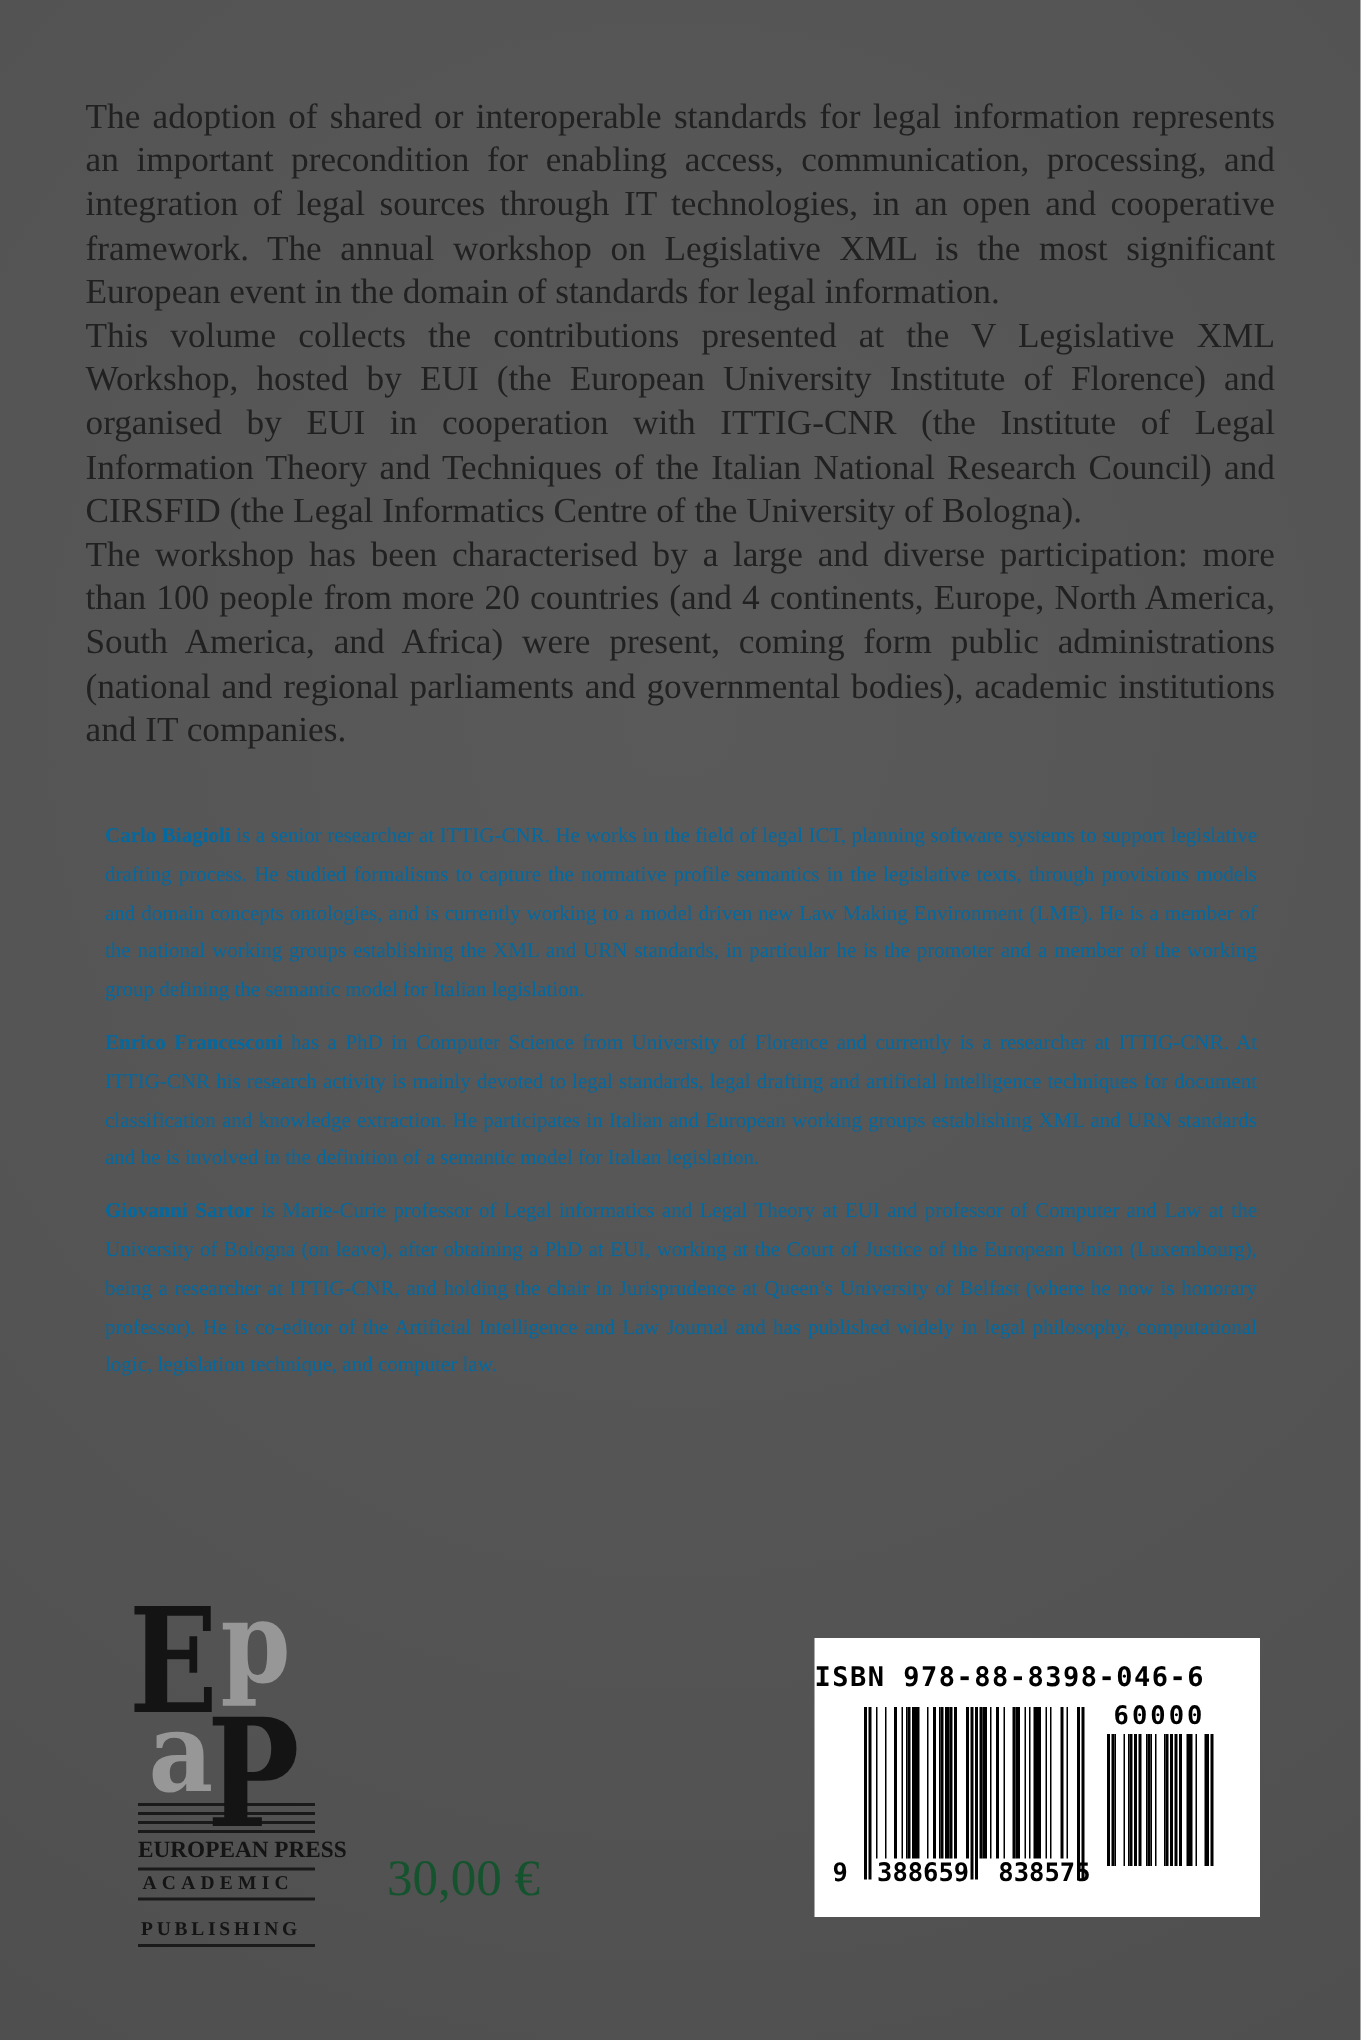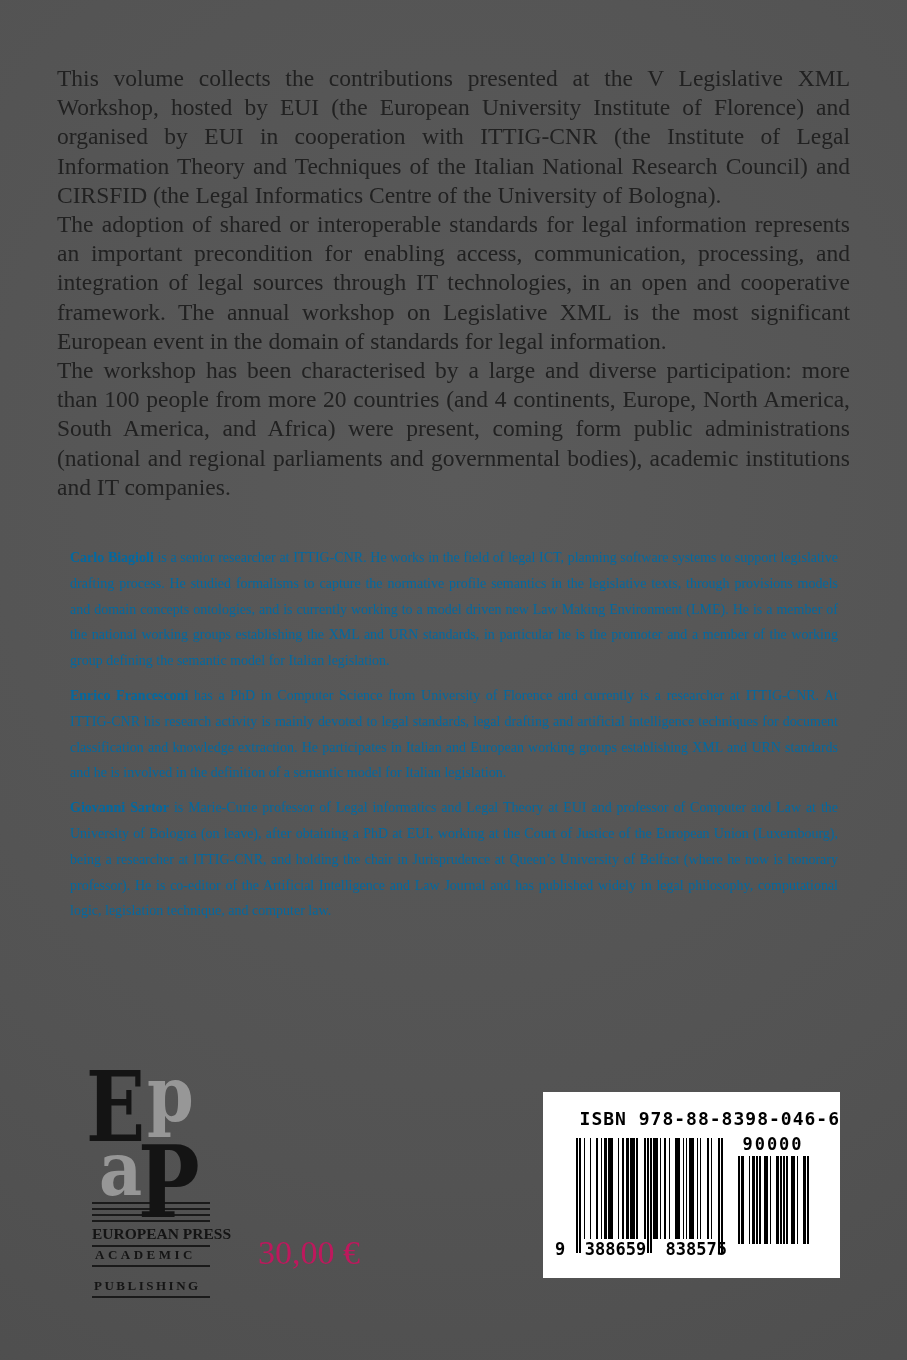--- a/index.html
+++ b/index.html
@@ -37,26 +37,26 @@
   .pname{
     position:absolute;left:0;width:118px;text-align:left;
     font-weight:bold;color:#141414;border-bottom:2px solid #1a1a1a;
     font-family:"Liberation Serif", serif;white-space:nowrap;overflow:visible;
   }
   .n1{top:149px;font-size:15.5px;padding-bottom:2px;}
   .n2{top:171px;font-size:13px;letter-spacing:3.5px;text-indent:3px;padding-bottom:2px;}
   .n3{top:192px;font-size:13px;letter-spacing:2.5px;text-indent:2px;padding-bottom:2px;margin-top:10px;}
 
   
-  .price{position:absolute;left:258px;top:1234px;font-size:34px;color:#be185d;}
+  .price{position:absolute;left:258px;top:1234px;font-size:34px;color:#14532d;}
 
   
   .barcode{position:absolute;left:543px;top:1092px;width:297px;height:186px;background:#ffffff;}
   .isbn{
-    position:absolute;top:16px;left:0;right:0;text-align:right;
+    position:absolute;top:16px;left:0;right:0;text-align:left;
     font-family:"DejaVu Sans Mono", monospace;font-weight:bold;font-size:18px;
     letter-spacing:1px;color:#000;
   }
   .addon-text{
     position:absolute;top:42px;left:193px;width:74px;text-align:center;
     font-family:"DejaVu Sans Mono", monospace;font-weight:bold;font-size:17px;
     letter-spacing:2px;color:#000;
   }
   .ean13{position:absolute;left:33px;top:46px;display:flex;align-items:flex-start;}
   .ean5{position:absolute;left:195px;top:64px;display:flex;align-items:flex-start;}
@@ -69,22 +69,22 @@
     display:flex;justify-content:space-between;
     font-family:"DejaVu Sans Mono", monospace;font-weight:bold;font-size:17px;color:#000;
   }
 </style>
 </head>
 <body>
 
 <div class="cover">
 
   <section class="synopsis">
+    <p>The adoption of shared or interoperable standards for legal information represents an important precondition for enabling access, communication, processing, and integration of legal sources through IT technologies, in an open and cooperative framework. The annual workshop on Legislative XML is the most significant European event in the domain of standards for legal information.</p>
     <p>This volume collects the contributions presented at the V Legislative XML Workshop, hosted by EUI (the European University Institute of Florence) and organised by EUI in cooperation with ITTIG-CNR (the Institute of Legal Information Theory and Techniques of the Italian National Research Council)  and CIRSFID (the Legal Informatics Centre of the University of Bologna).</p>
-    <p>The adoption of shared or interoperable standards for legal information represents an important precondition for enabling access, communication, processing, and integration of legal sources through IT technologies, in an open and cooperative framework. The annual workshop on Legislative XML is the most significant European event in the domain of standards for legal information.</p>
     <p>The workshop has been characterised by a large and diverse participation: more than 100 people from more 20 countries (and 4 continents, Europe, North America, South America, and Africa) were present, coming form public administrations (national and regional parliaments and governmental bodies), academic institutions and IT companies.</p>
   </section>
 
   <section class="bios">
     <p><span class="author-name">Carlo Biagioli</span><span> is a senior researcher at ITTIG-CNR. He works in the field of legal ICT, planning software systems to support legislative drafting process. He studied formalisms to capture the normative profile semantics in the legislative texts, through provisions models and domain concepts ontologies, and is currently working to a model driven new Law Making Environment (LME). He is a member of the national working groups establishing the XML and URN standards, in particular he is the promoter and a member of the working group defining the semantic model for Italian legislation.</span></p>
     <p><span class="author-name">Enrico Francesconi</span><span> has a PhD in Computer Science from University of Florence and currently is a researcher at ITTIG-CNR. At ITTIG-CNR his research activity is mainly devoted to legal standards, legal drafting and artificial intelligence techniques for document classification and knowledge extraction. He participates in Italian and European working groups establishing XML and URN standards and he is involved in the definition of a semantic model for Italian legislation.</span></p>
     <p><span class="author-name">Giovanni Sartor</span><span> is Marie-Curie professor of Legal informatics and Legal Theory at EUI and professor of Computer and Law at the University of Bologna (on leave), after obtaining a PhD at EUI, working at the Court of Justice of the European Union (Luxembourg), being a researcher at ITTIG-CNR, and holding the chair in Jurisprudence at Queen’s University of Belfast (where he now is honorary professor). He is co-editor of the Artificial Intelligence and Law Journal and has published widely in legal philosophy, computational logic, legislation technique, and computer law.</span></p>
   </section>
 
   <div class="logo">
@@ -100,21 +100,21 @@
     </div>
     <div class="pname n1">EUROPEAN PRESS</div>
     <div class="pname n2">ACADEMIC</div>
     <div class="pname n3">PUBLISHING</div>
   </div>
 
   <div class="price">30,00 €</div>
 
   <div class="barcode">
     <div class="isbn">ISBN 978-88-8398-046-6</div>
-    <div class="addon-text">90000</div>
+    <div class="addon-text">60000</div>
     <div class="ean13">
         <div class="module bar tall"></div>
         <div class="module tall"></div>
         <div class="module bar tall"></div>
         <div class="module"></div>
         <div class="module"></div>
         <div class="module bar"></div>
         <div class="module"></div>
         <div class="module"></div>
         <div class="module"></div>

